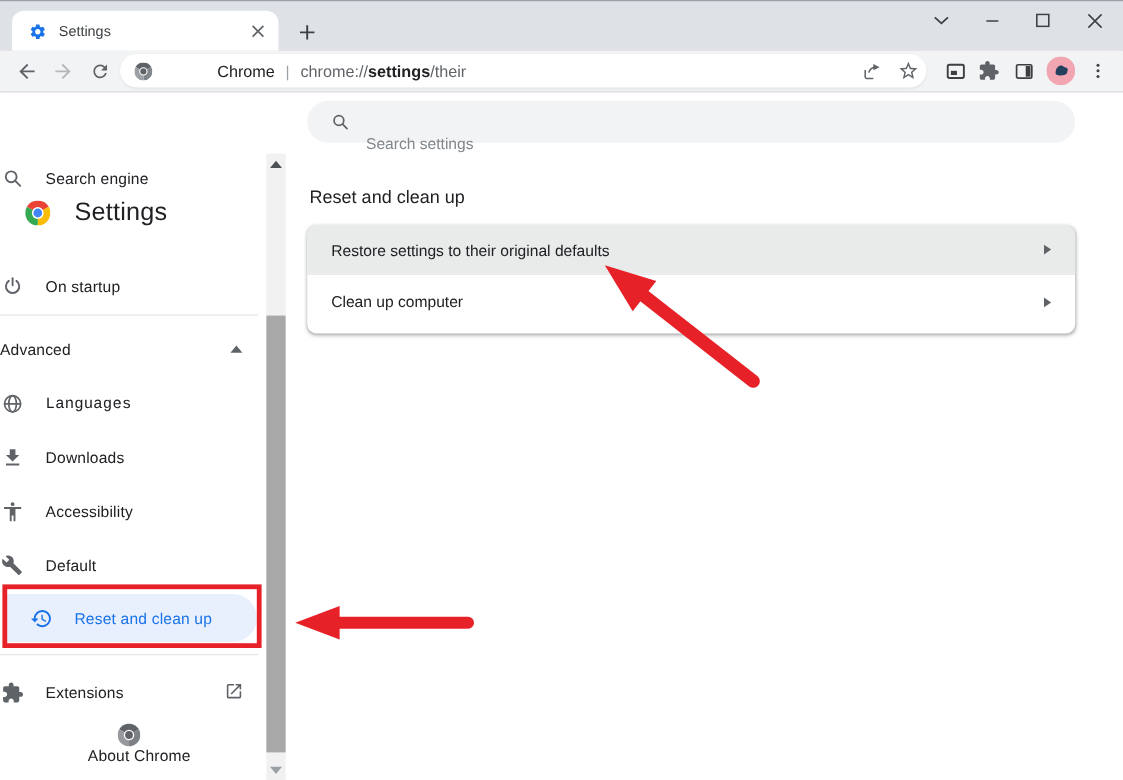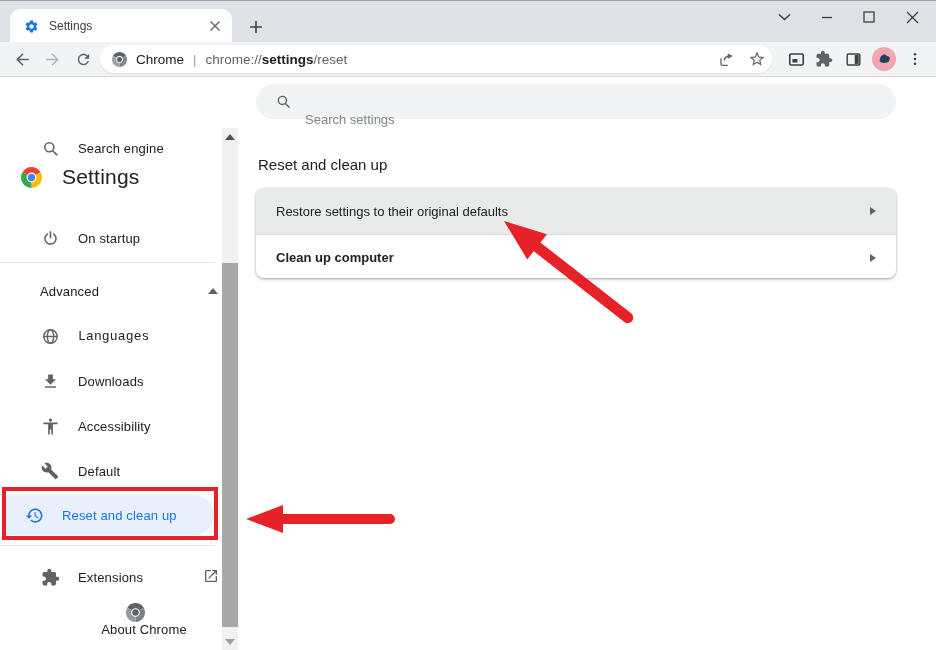--- a/index.html
+++ b/index.html
@@ -14,52 +14,52 @@
   .tab { position:absolute; left:10px; top:8px; width:222px; height:34px; background:#fff; border-radius:10px 10px 0 0; display:flex; align-items:center; padding:0 8px 0 14px; }
   .tab-title { font-size:12px; color:#3c4043; margin-left:10px; flex:1; white-space:nowrap; overflow:hidden; }
   .tab-close { width:18px; height:18px; display:flex; align-items:center; justify-content:center; border-radius:50%; cursor:pointer; }
   .newtab { position:absolute; left:243px; top:13px; width:26px; height:26px; display:flex; align-items:center; justify-content:center; border-radius:50%; }
   .wctrl { position:absolute; top:2px; width:40px; height:28px; display:flex; align-items:center; justify-content:center; }
   
   .toolbar { position:absolute; left:0; top:42px; width:936px; height:35px; background:#f1f3f4; border-bottom:1px solid #d8dbde; }
   .navbtn { position:absolute; top:47px; width:24px; height:24px; display:flex; align-items:center; justify-content:center; border-radius:50%; }
   .omnibox { position:absolute; left:100px; top:45px; width:672px; height:28px; background:#fff; border-radius:14px; display:flex; align-items:center; padding-left:12px; box-shadow:0 1px 2px rgba(0,0,0,.08); }
   .omni-text { font-size:13.5px; display:flex; align-items:center; margin-left:9px; white-space:nowrap; }
-  .omni-site { color:#202124; }
+  .omni-site { color:#202124;margin-left:45px; }
   .omni-sep { color:#9aa0a6; padding:0 9px; font-size:13px; }
   .omni-scheme, .omni-path { color:#5f6368; }
   .omni-host { color:#202124; font-weight:600; }
   .toolbtn { position:absolute; top:47px; width:24px; height:24px; display:flex; align-items:center; justify-content:center; border-radius:50%; }
   
   .page { position:absolute; left:0; top:77px; width:936px; height:573px; background:#fff; }
   .sb-header { position:absolute; left:21px; top:88px; display:flex; align-items:center; }
   .sb-title { font-size:21px; font-weight:500; color:#202124; margin-left:20px; letter-spacing:.2px; }
-  .nav-item { position:absolute; left:16px; width:214px; height:40px; display:flex; align-items:center; padding-left:24px; cursor:pointer; }
+  .nav-item { position:absolute; left:0; width:214px; height:40px; display:flex; align-items:center; cursor:pointer; }
   .nav-icon { width:20px; height:20px; display:flex; align-items:center; justify-content:center; color:#5f6368; flex:none; }
   .nav-label { font-size:13px; font-weight:500; color:#202124; margin-left:18px; letter-spacing:.15px; white-space:nowrap; }
   .nav-item.selected { background:#e8f0fe; border-radius:0 20px 20px 0; left:4px; width:210px; padding-left:20px; }
   .nav-item.selected .nav-icon { color:#1a73e8; }
   .nav-item.selected .nav-label { color:#1a73e8; }
   .sb-divider { position:absolute; left:0; width:215px; height:1px; background:#e3e5e8; }
   .adv-chevron { position:absolute; left:192px; width:0; height:0; border-left:5px solid transparent; border-right:5px solid transparent; border-bottom:6px solid #5f6368; top:17px; }
   .trailing-ext { position:absolute; left:187px; top:11px; color:#5f6368; }
   
   .scrollbar { position:absolute; left:222px; top:128px; width:16px; height:522px; background:#f1f1f1; }
   .sb-up { position:absolute; left:3px; top:6px; width:0; height:0; border-left:5px solid transparent; border-right:5px solid transparent; border-bottom:6px solid #4d5156; }
   .sb-down { position:absolute; left:3px; bottom:5px; width:0; height:0; border-left:5px solid transparent; border-right:5px solid transparent; border-top:6px solid #9aa0a6; }
   .sb-thumb { position:absolute; left:0; top:135px; width:16px; height:364px; background:#a8a8a8; }
   
   .search-pill { position:absolute; left:256px; top:84px; width:640px; height:35px; background:#f1f3f4; border-radius:18px; display:flex; align-items:center; padding-left:19px; }
   .search-pill input { border:none; outline:none; background:transparent; font-family:"Liberation Sans",sans-serif; font-size:13px; color:#202124; margin-left:13px; width:520px;margin-top:36px; }
   .search-pill input::placeholder { color:#80868b; }
   .section-title { position:absolute; left:258px; top:156px; font-size:15px; color:#202124; }
   .card { position:absolute; left:256px; top:188px; width:640px; height:90px; background:#fff; border-radius:8px; box-shadow:0 1px 2px rgba(60,64,67,.3), 0 1px 3px 1px rgba(60,64,67,.15); }
-  .card-row { height:46px; display:flex; align-items:center; justify-content:space-between; padding:0 20px; cursor:pointer; }
+  .card-row { height:40px; display:flex; align-items:center; justify-content:space-between; padding:0 20px; cursor:pointer; }
   .card-row.hl { background:#e9eaea; border-radius:8px 8px 0 0; }
-  .card-row.plain { height:46px; border-top:1px solid #dadce0; border-radius:0 0 8px 8px;font-weight:bold; }
+  .card-row.plain { height:46px; border-top:1px solid #dadce0; border-radius:0 0 8px 8px; }
   .row-label { font-size:13px; color:#202124; }
   .chev-right { width:0; height:0; border-top:4.5px solid transparent; border-bottom:4.5px solid transparent; border-left:6px solid #5f6368; }
   
   .annotations { position:absolute; left:0; top:0; width:936px; height:650px; pointer-events:none; z-index:100; }
   svg { display:block; }
 </style>
 </head>
 <body>
 
 <div id="screen">
@@ -130,21 +130,21 @@
         <path d="M10,10 L10,20 A10 10 0 0 1 1.34,5 Z" fill="#9aa0a6"></path>
         <circle cx="10" cy="10" r="4.6" fill="#fff"></circle>
           <circle cx="10" cy="10" r="3.4" fill="#5f6368"></circle>
       </svg>
     </span>
     <span class="omni-text">
       <span class="omni-site">Chrome</span>
       <span class="omni-sep">|</span>
       <span class="omni-scheme">chrome://</span>
       <span class="omni-host">settings</span>
-      <span class="omni-path">/reset</span>
+      <span class="omni-path">/their</span>
     </span>
   </div>
 
   <div class="toolbtn" style="left:715px;">
     <svg width="18" height="18" viewBox="0 0 24 24" fill="none" stroke="#5f6368" stroke-width="1.7" stroke-linejoin="round">
         <path d="M4 11v8a1.5 1.5 0 0 0 1.5 1.5H13"></path>
         <path d="M8 14c1-4 4-6 8-6" fill="none"></path>
         <path d="M13 4.5 20 8l-7 3.5z" fill="#5f6368" stroke="none"></path>
       </svg>
   </div>

